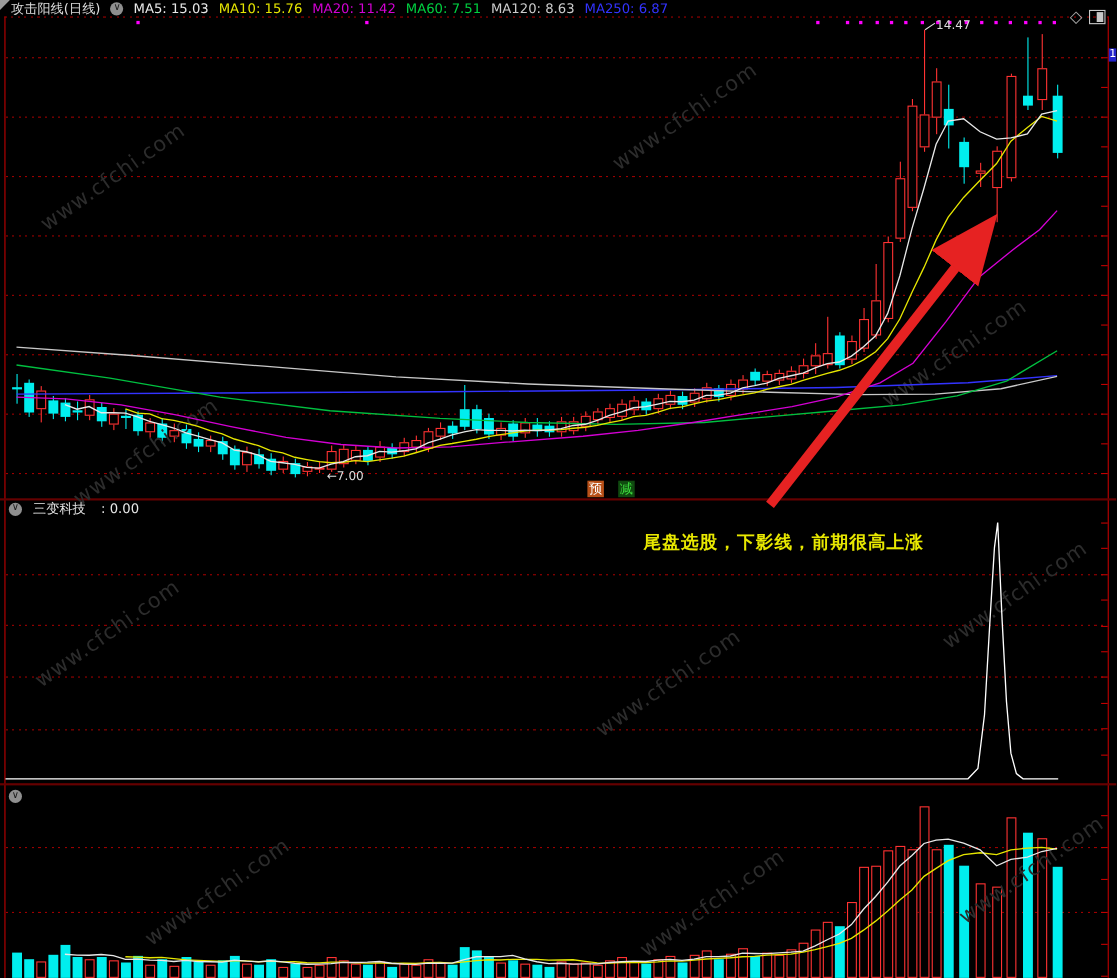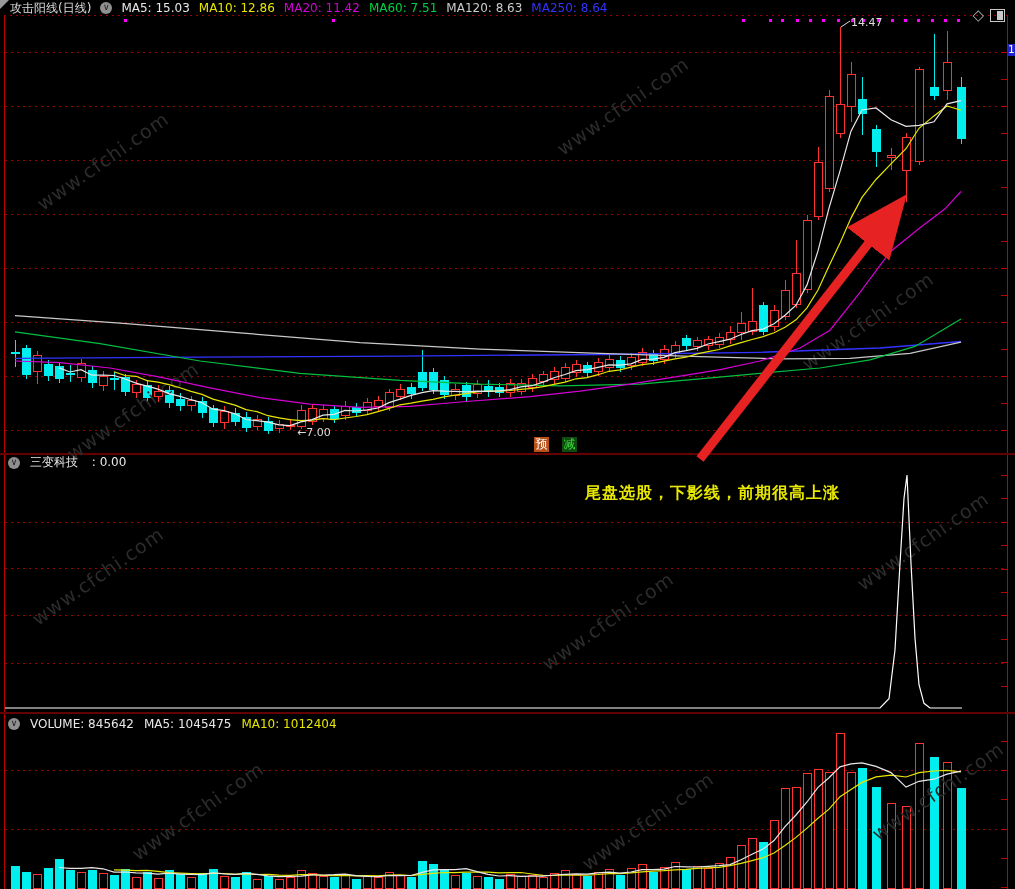--- a/index.html
+++ b/index.html
@@ -38,25 +38,25 @@
 <body>
 
 <div id="chart-root">
   <div class="corner-tri"></div>
 
   <div class="hdr" style="left:10px;">
     <span style="color:#dedede;">攻击阳线(日线)</span>
     <span class="circle-ic">∨</span>
     <span id="ma-labels" style="display:flex;">
         <span style="color: rgb(232, 232, 232);">MA5: 15.03</span>
-        <span style="color: rgb(230, 230, 0);">MA10: 12.86</span>
+        <span style="color: rgb(230, 230, 0);">MA10: 15.76</span>
         <span style="color: rgb(212, 0, 212);">MA20: 11.42</span>
         <span style="color: rgb(0, 208, 64);">MA60: 7.51</span>
         <span style="color: rgb(204, 204, 204);">MA120: 8.63</span>
-        <span style="color: rgb(51, 51, 255);">MA250: 8.64</span>
+        <span style="color: rgb(51, 51, 255);">MA250: 6.87</span>
       </span>
   </div>
 
   <div class="tr-icons">
     <span class="diamond">◇</span>
     <span class="panes"></span>
   </div>
   <div class="bluebadge">1</div>
 
   <div id="main-area" style="position:absolute;left:0;top:15px;width:1015px;height:438px;"></div>
@@ -65,25 +65,20 @@
     <span class="circle-ic">∨</span>
     <span style="color:#e8e8e8;">
       <span>三变科技</span><span> : 0.00</span>
     </span>
   </div>
   <div class="annot">尾盘选股，下影线，前期很高上涨</div>
   <div id="panel2-area" style="position:absolute;left:0;top:454px;width:1015px;height:258px;"></div>
 
   <div class="phdr" style="top:716px;">
     <span class="circle-ic">∨</span>
-    <span id="vol-labels" style="display:flex;">
-        <span style="color: rgb(232, 232, 232);">VOLUME: 845642</span>
-        <span style="color: rgb(232, 232, 232);">MA5: 1045475</span>
-        <span style="color: rgb(230, 230, 0);">MA10: 1012404</span>
-      </span>
   </div>
   <div id="panel3-area" style="position:absolute;left:0;top:713px;width:1015px;height:176px;"></div>
 <div class="wm" style="left: 25px; top: 150px;">www.cfchi.com</div>
     <div class="wm" style="left: 545px; top: 95px;">www.cfchi.com</div>
     <div class="wm" style="left: 790px; top: 310px;">www.cfchi.com</div>
     <div class="wm" style="left: 55px; top: 400px;">www.cfchi.com</div>
     <div class="wm" style="left: 20px; top: 565px;">www.cfchi.com</div>
     <div class="wm" style="left: 530px; top: 610px;">www.cfchi.com</div>
     <div class="wm" style="left: 845px; top: 530px;">www.cfchi.com</div>
     <div class="wm" style="left: 120px; top: 800px;">www.cfchi.com</div>

